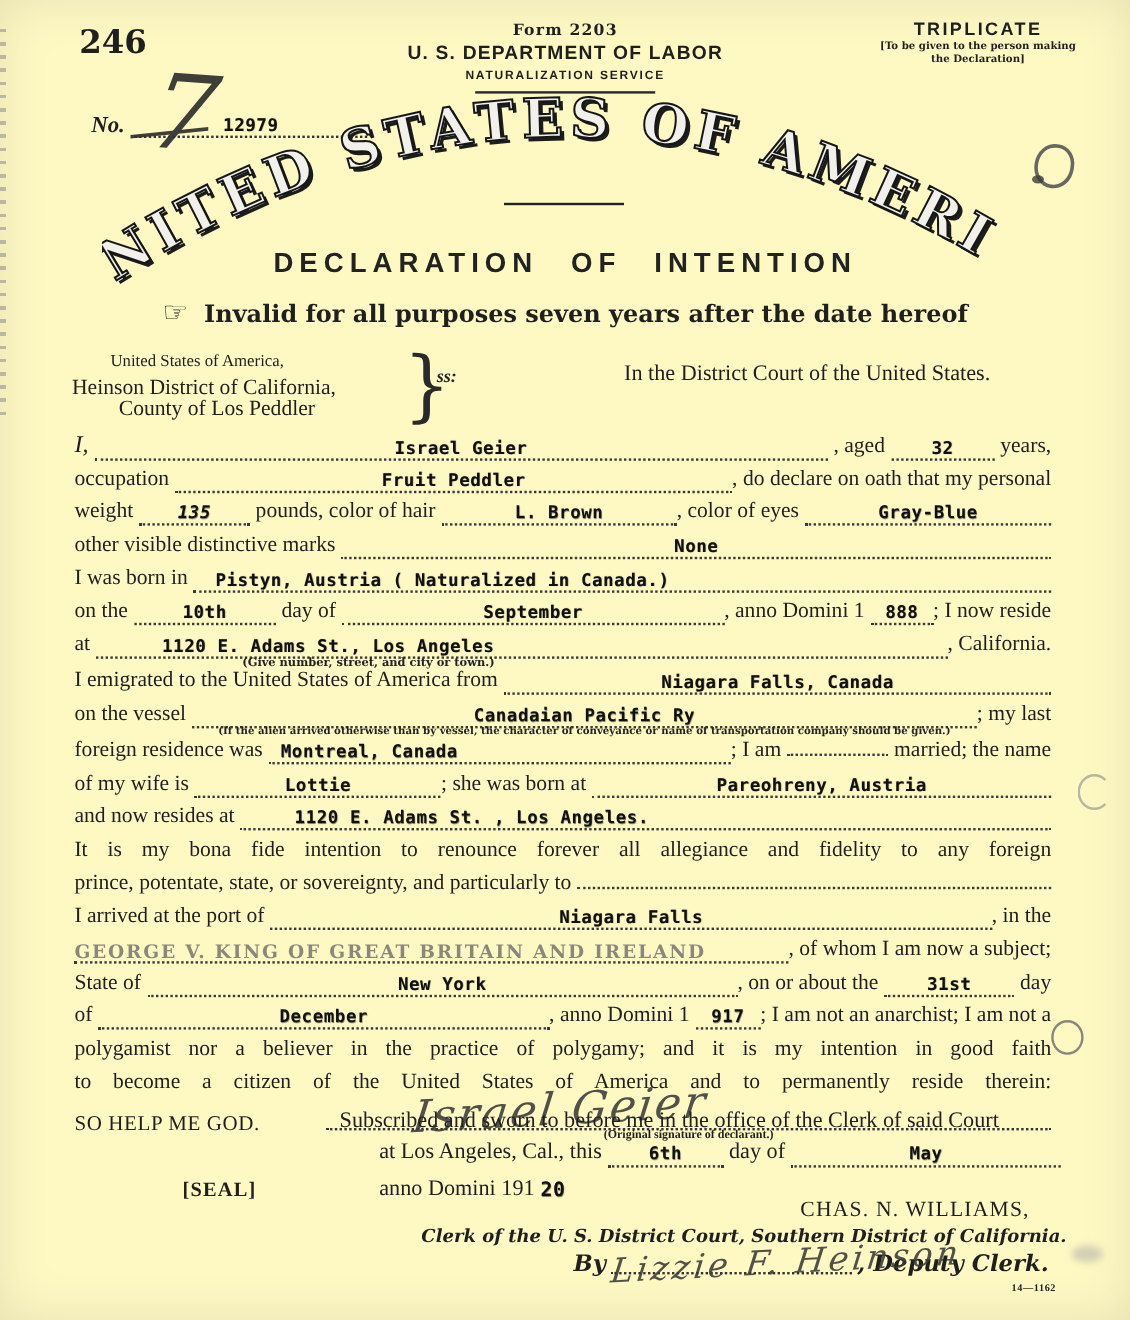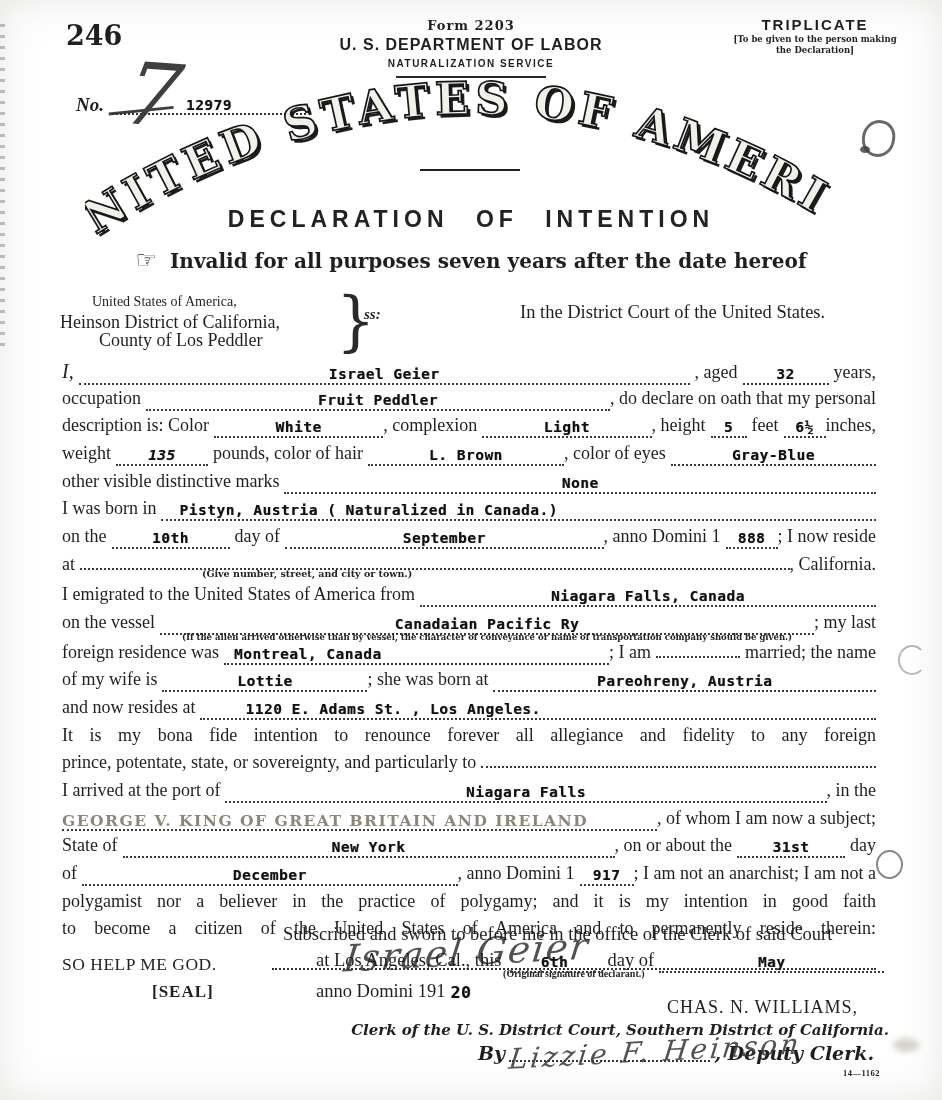--- a/index.html
+++ b/index.html
@@ -1,16 +1,16 @@
 <!DOCTYPE html>
 <html><head>
 <meta charset="utf-8">
 <style>
   html,body{margin:0;padding:0;background:#d8d6d2;}
-  #page{position:relative;width:942px;height:1100px;background:#ffffff;overflow:hidden;
+  #page{position:relative;width:942px;height:1100px;background:#fef9c3;overflow:hidden;
         font-family:"Liberation Serif",serif;color:#1f1f1f;
         box-shadow:inset 0 0 40px rgba(120,115,105,.18);}
   .abs{position:absolute;}
   
   .page-num{left:66px;top:20px;font-family:"DejaVu Serif",serif;font-weight:bold;font-size:27px;}
   .mark7{left:126px;top:52px;font-family:"DejaVu Serif",serif;font-style:italic;font-size:86px;
          color:#2b2b2b;transform:rotate(4deg) skewX(-6deg);line-height:1;opacity:.9;}
   .mark7 .slash{position:absolute;left:-14px;top:58px;width:64px;border-top:3px solid #2b2b2b;transform:rotate(-10deg);}
   .no-row{left:64px;top:94px;display:flex;align-items:center;width:230px;margin-left:12px;}
   .no-label{font-style:italic;font-weight:bold;font-size:19px;}
@@ -155,31 +155,20 @@
       <span class="fill pad-l pad-r" style="width:86px;"><span class="tw">32</span></span>
       <span class="pt">years,</span>
     </div>
 
     <div class="line">
       <span class="pt">occupation</span>
       <span class="fill gr pad-l"><span class="tw">Fruit Peddler</span></span>
       <span class="pt">, do declare on oath that my personal</span>
     </div>
 
-    <div class="line">
-      <span class="pt">description is:  Color</span>
-      <span class="fill gr pad-l" style="min-width:105px;"><span class="tw">White</span></span>
-      <span class="pt">, complexion</span>
-      <span class="fill gr pad-l" style="min-width:100px;"><span class="tw">Light</span></span>
-      <span class="pt">, height</span>
-      <span class="fill pad-l" style="width:36px;"><span class="tw">5</span></span>
-      <span class="pt pad-l">feet</span>
-      <span class="fill pad-l" style="width:42px;"><span class="tw">6½</span></span>
-      <span class="pt">inches,</span>
-    </div>
 
     <div class="line">
       <span class="pt">weight</span>
       <span class="fill pad-l pad-r" style="width:92px;font-style:italic;"><span class="tw">135</span></span>
       <span class="pt">pounds, color of hair</span>
       <span class="fill gr pad-l" style="min-width:150px;"><span class="tw">L. Brown</span></span>
       <span class="pt">, color of eyes</span>
       <span class="fill gr pad-l" style="min-width:165px;"><span class="tw">Gray-Blue</span></span>
     </div>
 
@@ -199,20 +188,21 @@
       <span class="pt">day of</span>
       <span class="fill gr pad-l" style="min-width:160px;"><span class="tw">September</span></span>
       <span class="pt">, anno Domini 1</span>
       <span class="fill pad-l" style="width:52px;"><span class="tw">888</span></span>
       <span class="pt">;  I now reside</span>
     </div>
 
     <div class="line" style="height:30px;">
       <span class="pt">at</span>
       <span class="fill gr pad-l" style="text-align:left;">
+        <span class="tw" style="margin-left:55px;">1120 E. Adams St.,  Los Angeles</span>
         <span class="hint" style="left:32%;">(Give number, street, and city or town.)</span>
       </span>
       <span class="pt">, California.</span>
     </div>
 
     <div class="line">
       <span class="pt">I emigrated to the United States of America from</span>
       <span class="fill gr pad-l"><span class="tw">Niagara Falls, Canada</span></span>
     </div>
 

